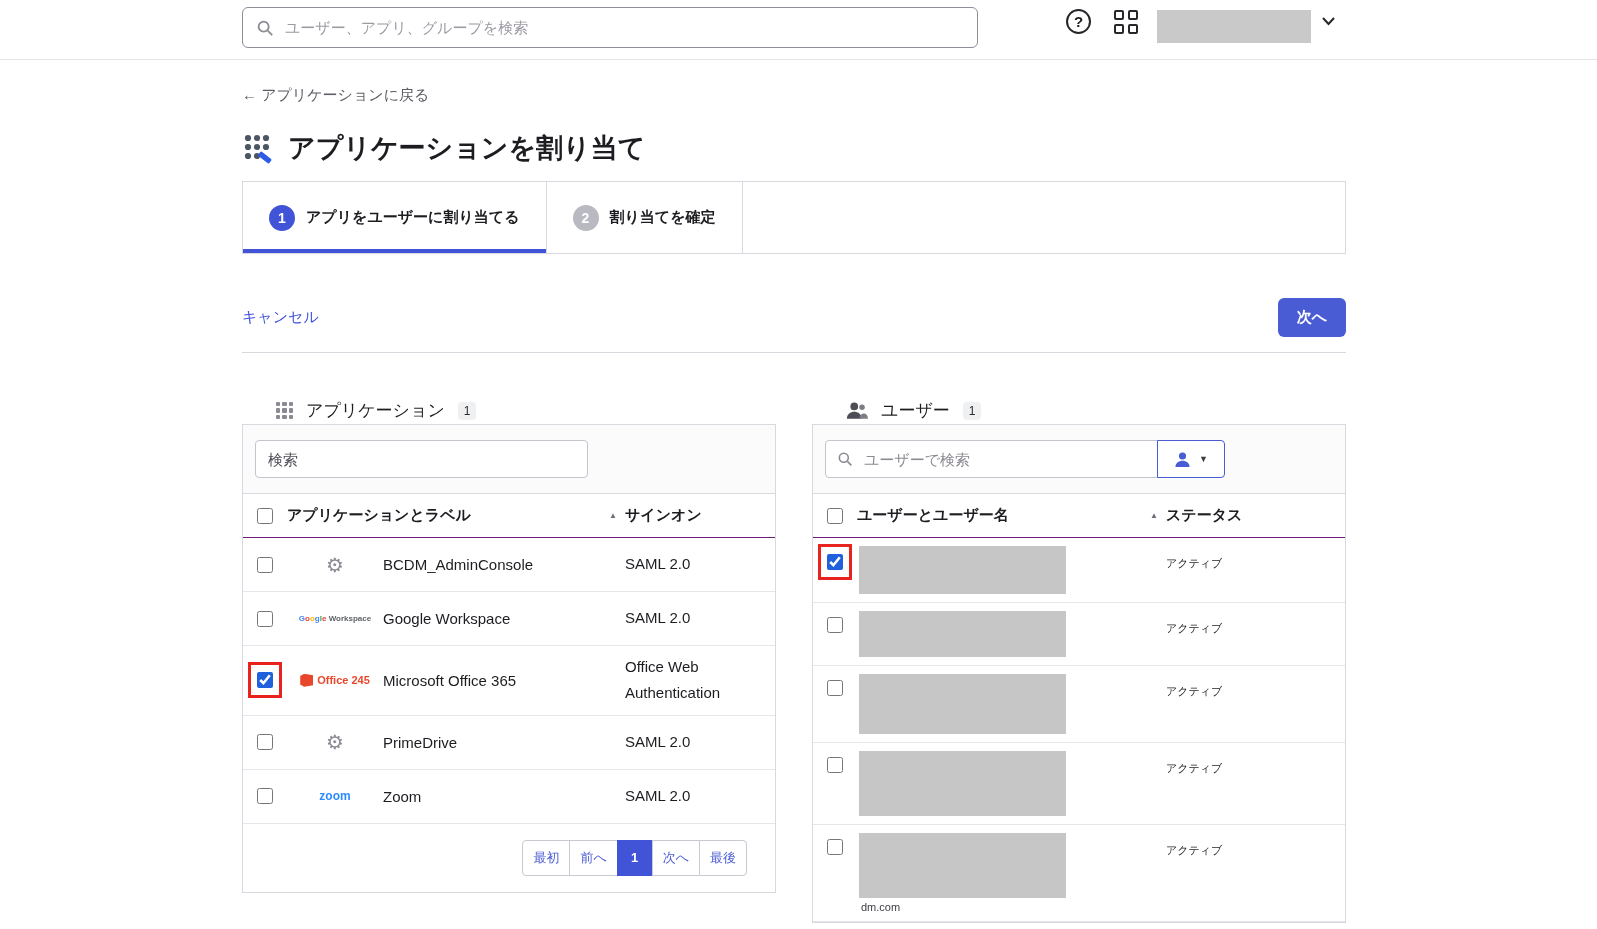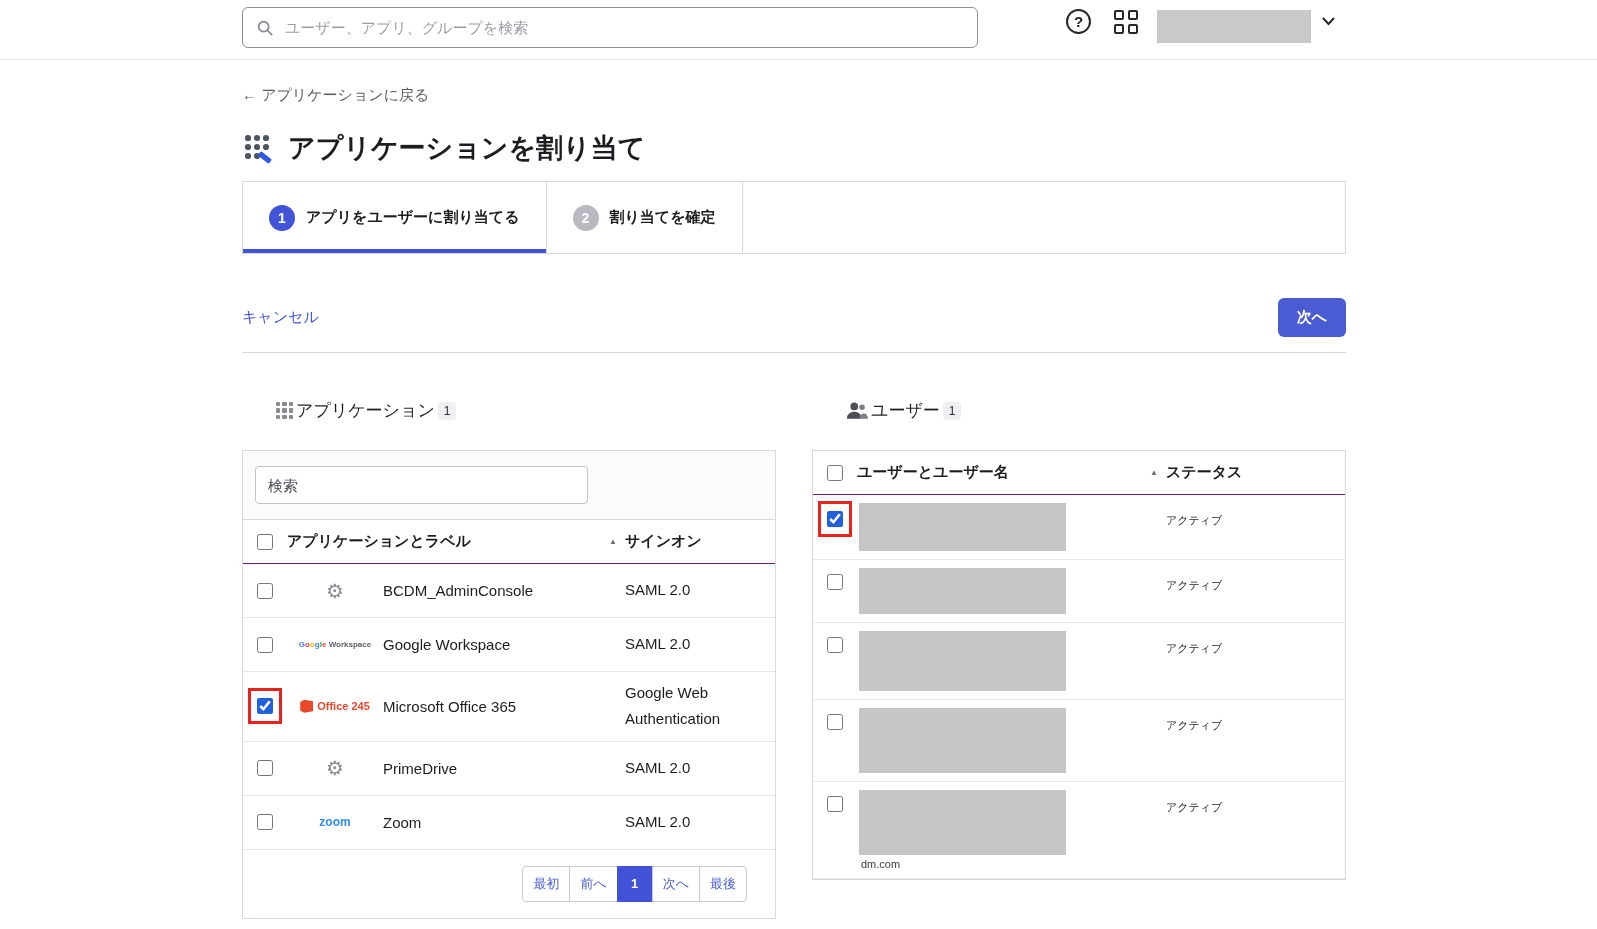--- a/index.html
+++ b/index.html
@@ -57,21 +57,21 @@
   .cancel-link { color:#4154d8; font-size:15px; cursor:pointer; }
   .next-btn {
     background:#4a5cd4; color:#fff; border:none; border-radius:6px; cursor:pointer;
     font-size:15px; font-weight:700; padding:10px 19px; font-family:inherit;
   }
   .divider { border:none; border-top:1px solid #d8d8de; margin:15px 0 0; }
 
   
   .panels { display:flex; gap:36px; margin-top:46px; }
   .col { width:534px; }
-  .col-head { display:flex; align-items:center; gap:3px; margin:0 0 28px 34px; }
+  .col-head { display:flex; align-items:center; gap:13px; margin:0 0 2px 34px; }
   .col-title { font-size:17px; }
   .badge { background:#eef0f2; border-radius:4px; font-size:12px; padding:2px 6px; color:#2c2c31; }
 
   .grid-icon-sm { width:17px; height:17px; display:grid; grid-template-columns:repeat(3,1fr); gap:2px; }
   .grid-icon-sm span { background:#8a8a93; border-radius:1px; }
 
   .panel { border:1px solid #d8d8de; background:#fff; }
   .panel-toolbar { padding:15px 12px; background:#fbfbfc; border-bottom:1px solid #d8d8de; display:flex; }
   .panel-search {
     width:333px; height:38px; border:1px solid #c4c4cc; border-radius:4px;
@@ -244,21 +244,21 @@
                   <input type="checkbox" checked="" style="">
                 </span>
               </div>
               <div class="logo-cell">
                 <span class="office-logo">
                   <span class="office-mark"></span>
                   <span>Office 245</span>
                 </span>
               </div>
               <div class="name-cell">Microsoft Office 365</div>
-              <div class="signon-cell">Google Web Authentication</div>
+              <div class="signon-cell">Office Web Authentication</div>
             </div>
             <div class="app-row">
               <div class="cell-check">
                 <input type="checkbox" style="">
               </div>
               <div class="logo-cell">
                 <span class="gear-glyph">⚙</span>
               </div>
               <div class="name-cell">PrimeDrive</div>
               <div class="signon-cell">SAML 2.0</div>
@@ -289,20 +289,36 @@
         <svg width="22" height="17" viewBox="0 0 24 18">
           <circle cx="9" cy="4.6" r="4.2" fill="#4d4d55"></circle>
           <path d="M1 18c0-5.2 4-7.6 8-7.6s8 2.4 8 7.6z" fill="#4d4d55"></path>
           <circle cx="17.5" cy="5.5" r="3" fill="#7d7d86"></circle>
           <path d="M14.5 18c.4-4 3-5.6 5.2-5.6 2.1 0 3.9 1.6 4.3 5.6z" fill="#7d7d86"></path>
         </svg>
         <span class="col-title">ユーザー</span>
         <span class="badge">1</span>
       </div>
       <div class="panel">
+        <div class="panel-toolbar">
+          <div class="user-search-wrap">
+            <svg width="16" height="16" viewBox="0 0 20 20">
+              <circle cx="8.5" cy="8.5" r="5.6" fill="none" stroke="#8a8a93" stroke-width="2"></circle>
+              <line x1="13" y1="13" x2="18" y2="18" stroke="#8a8a93" stroke-width="2"></line>
+            </svg>
+            <input placeholder="ユーザーで検索" style="">
+          </div>
+          <button class="user-filter-btn">
+            <svg width="17" height="15" viewBox="0 0 18 16">
+              <circle cx="9" cy="4.2" r="3.8" fill="#4a5cd4"></circle>
+              <path d="M1.5 16c0-4.6 3.6-6.8 7.5-6.8s7.5 2.2 7.5 6.8z" fill="#4a5cd4"></path>
+            </svg>
+            <span class="caret">▼</span>
+          </button>
+        </div>
         <div class="thead thead-users">
           <div class="cell-check">
               <input type="checkbox" style="">
             </div>
           <div class="th-name">
             <span>ユーザーとユーザー名</span>
             <span class="sort-caret">▲</span>
           </div>
           <div>ステータス</div>
         </div>

